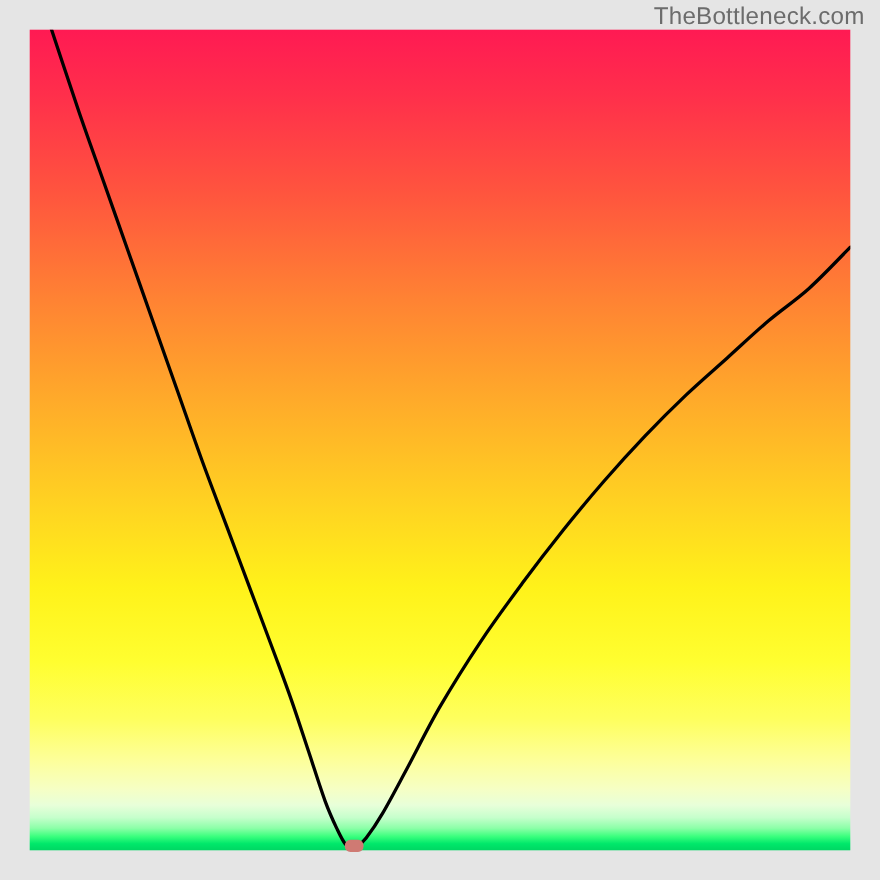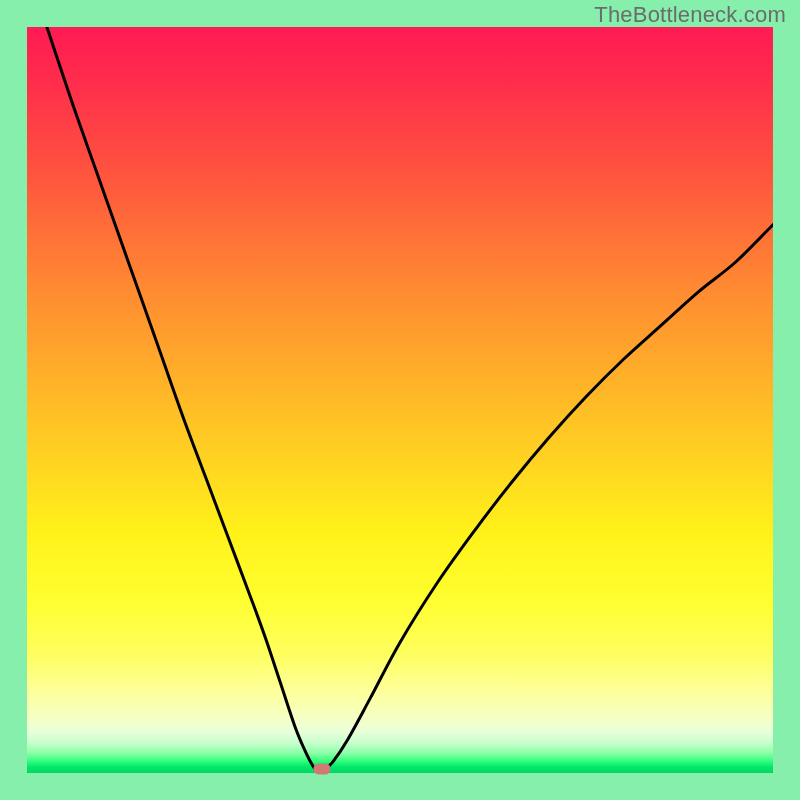--- a/index.html
+++ b/index.html
@@ -8,21 +8,21 @@
     width: 800px;
     height: 800px;
     overflow: hidden;
     background: #000;
     font-family: Arial, Helvetica, sans-serif;
   }
   .stage {
     position: relative;
     width: 800px;
     height: 800px;
-    background: #86efac;
+    background: #e5e5e5;
     text-align: center;
   }
   .plot {
     position: absolute;
     left: 27px;
     top: 27px;
     width: 746px;
     height: 746px;
     
     background: linear-gradient(

